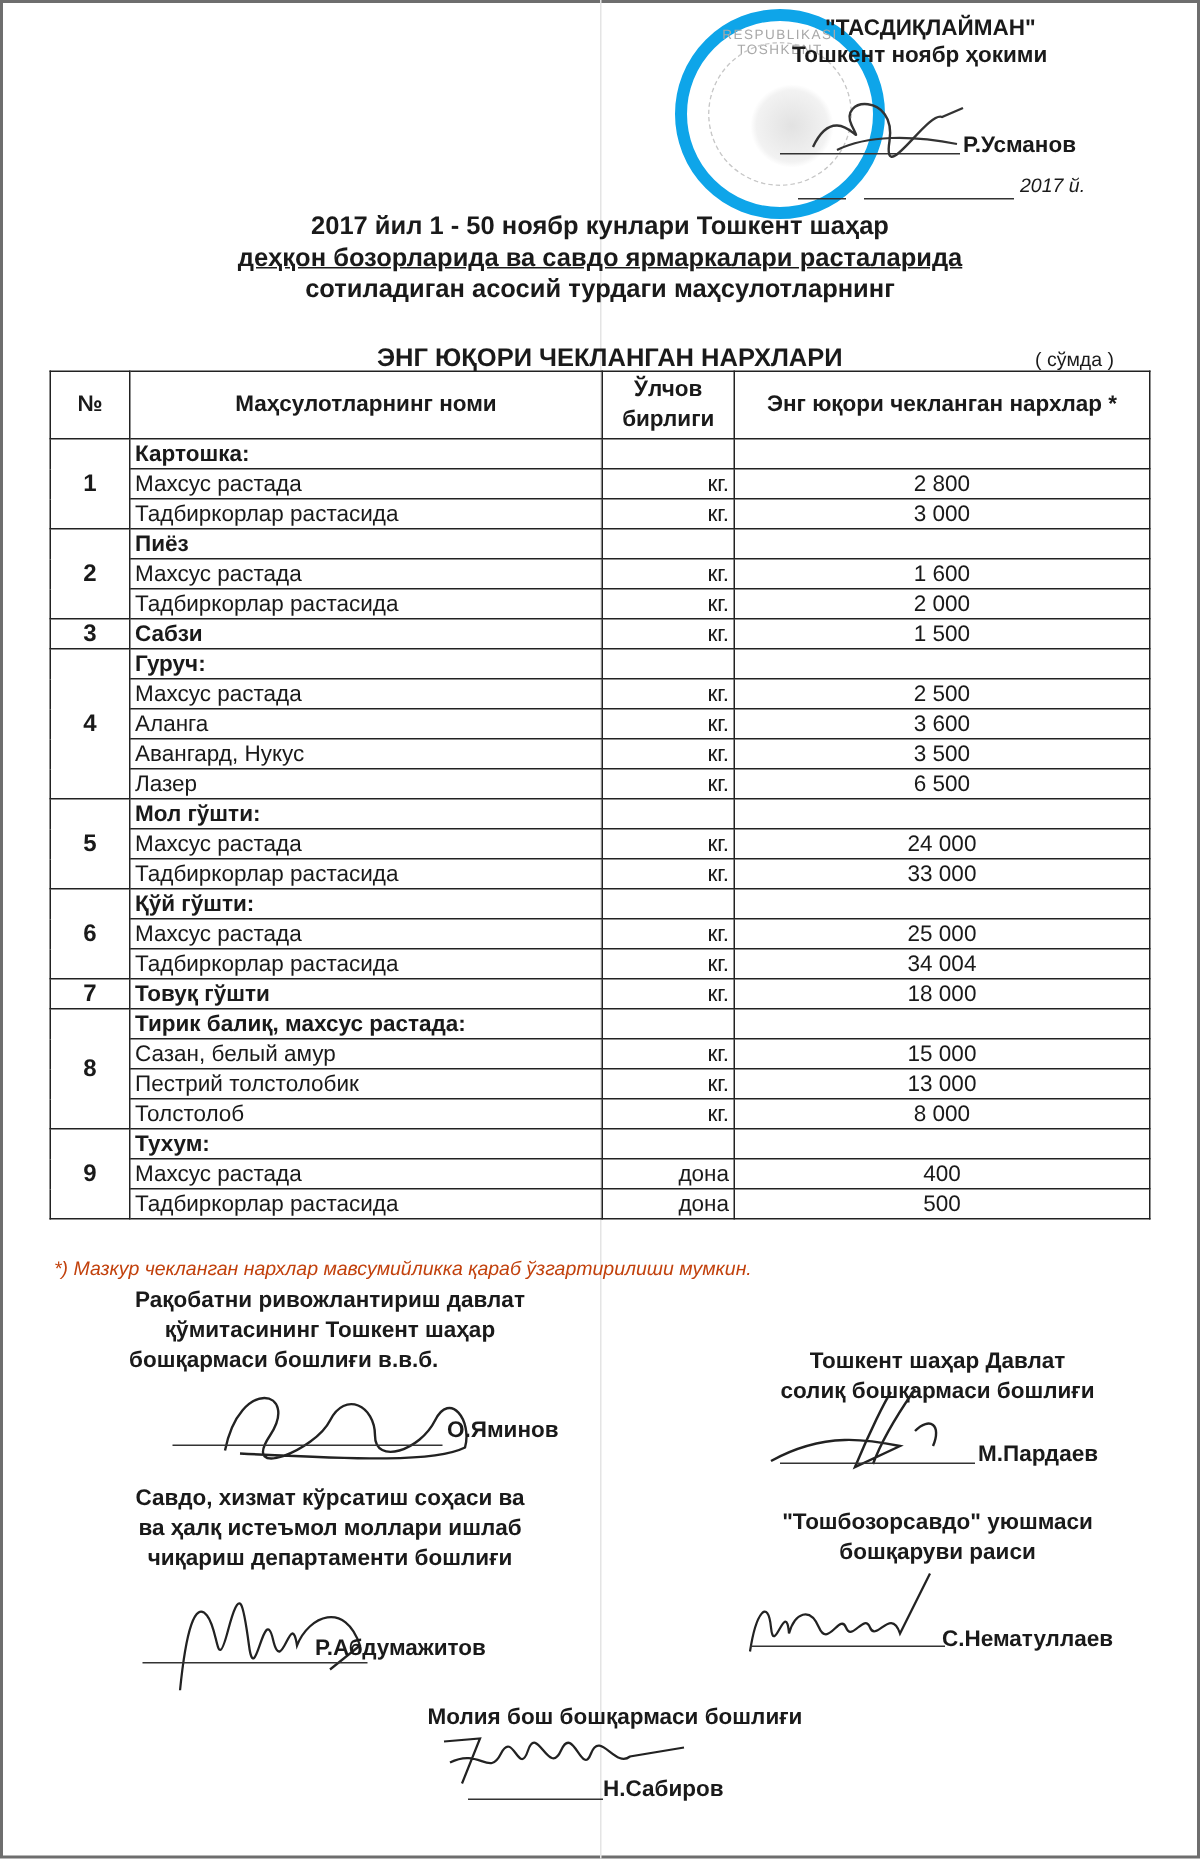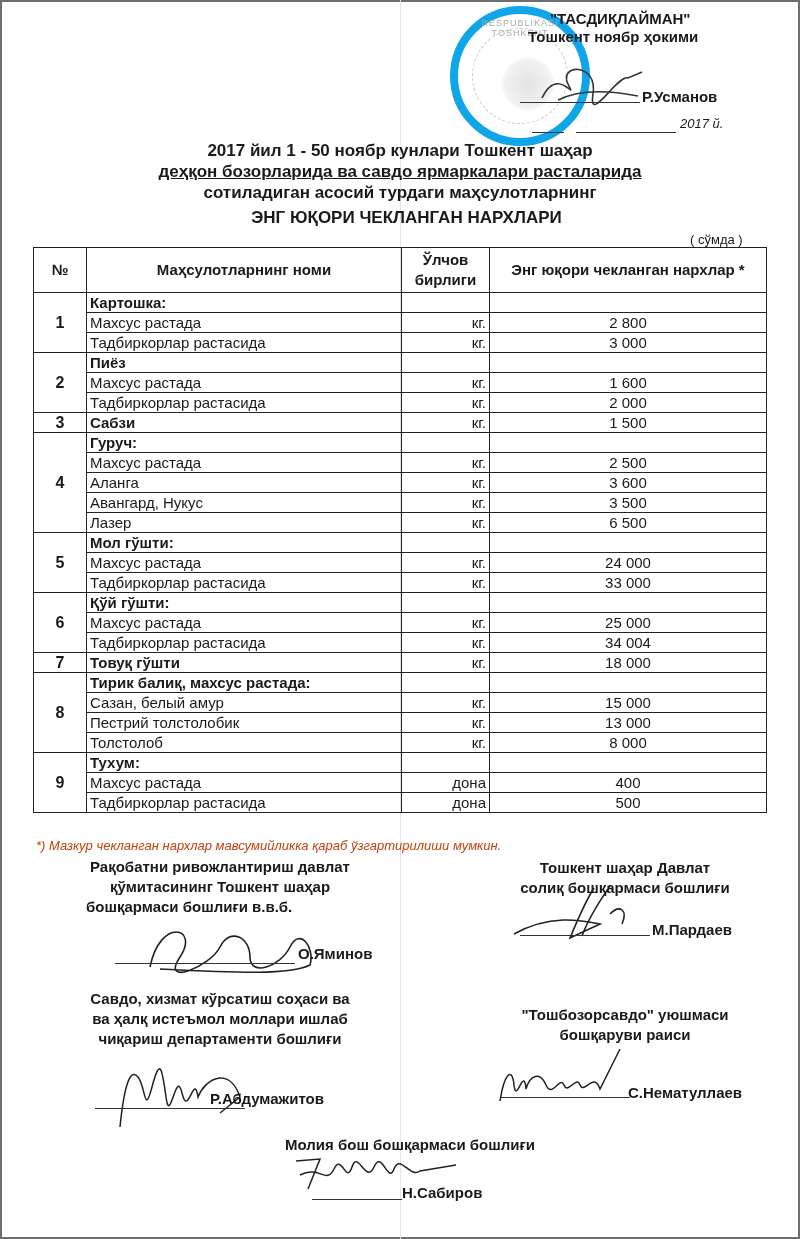--- a/index.html
+++ b/index.html
@@ -36,21 +36,21 @@
   .approve .sigline { position: absolute; left: 0; top: 92px; width: 120px; height: 1px; background: #333; }
   .approve .name { position: absolute; left: 122px; top: 78px; font-size: 15px; }
   .approve .dateline1 { position: absolute; left: 12px; top: 122px; width: 32px; height: 1px; background: #333; }
   .approve .dateline2 { position: absolute; left: 56px; top: 122px; width: 100px; height: 1px; background: #333; }
   .approve .date { position: absolute; left: 160px; top: 106px; font-size: 13px; font-style: italic; font-weight: normal; }
 
   
   .title { position: absolute; left: 0; top: 140px; width: 800px; text-align: center; font-weight: bold; font-size: 17px; line-height: 21px; }
   .title div { white-space: nowrap; }
   .title .u { text-decoration: underline; }
-  .title .big { margin-top: 4px; font-size: 17px; padding-left: 13px; }
+  .title .big { margin-top: 25px; font-size: 17px; padding-left: 13px; }
   .unit-note { position: absolute; left: 690px; top: 232px; font-size: 13px; }
 
   
   table.prices {
     position: absolute; left: 33px; top: 247px; width: 734px;
     border-collapse: collapse; font-size: 15px;
   }
   table.prices th, table.prices td { border: 1.5px solid #222; padding: 0 3px; line-height: 19px; height: 19px; }
   table.prices th { font-weight: bold; text-align: center; height: 44px; line-height: 20px; }
   table.prices col.c-no { width: 53px; }
@@ -267,21 +267,21 @@
   <div>Рақобатни ривожлантириш давлат</div>
   <div>қўмитасининг Тошкент шаҳар</div>
   <div style="text-align:left;padding-left:26px">бошқармаси бошлиғи в.в.б.</div>
   <svg class="scribble" style="left:80px;top:60px" width="180" height="60">
     <path d="M10 50 C 20 0, 60 10, 40 40 S 70 50, 80 30 S 110 20, 110 40 S 140 50, 150 30 S 175 30, 170 48 C 150 58, 100 56, 20 52" fill="none" stroke="#222" stroke-width="1.6"></path>
   </svg>
   <div class="line" style="left:55px;top:106px;width:180px"></div>
   <div class="nm" style="left:238px;top:87px">О.Яминов</div>
 </div>
 
-<div class="sig" style="left:480px;top:858px;width:290px">
+<div class="sig" style="left:480px;top:898px;width:290px">
   <div>Тошкент шаҳар Давлат</div>
   <div>солиқ бошқармаси бошлиғи</div>
   <svg class="scribble" style="left:30px;top:26px" width="120" height="60">
     <path d="M4 50 C 40 30, 70 36, 90 40 L 60 54 C 70 30, 80 10, 84 4 M72 52 C 80 30, 96 8, 100 2 M100 30 C 110 20, 118 26, 112 40" fill="none" stroke="#222" stroke-width="1.6"></path>
   </svg>
   <div class="line" style="left:40px;top:77px;width:130px"></div>
   <div class="nm" style="left:172px;top:62px">М.Пардаев</div>
 </div>
 
 <div class="sig" style="left:60px;top:989px;width:320px">

